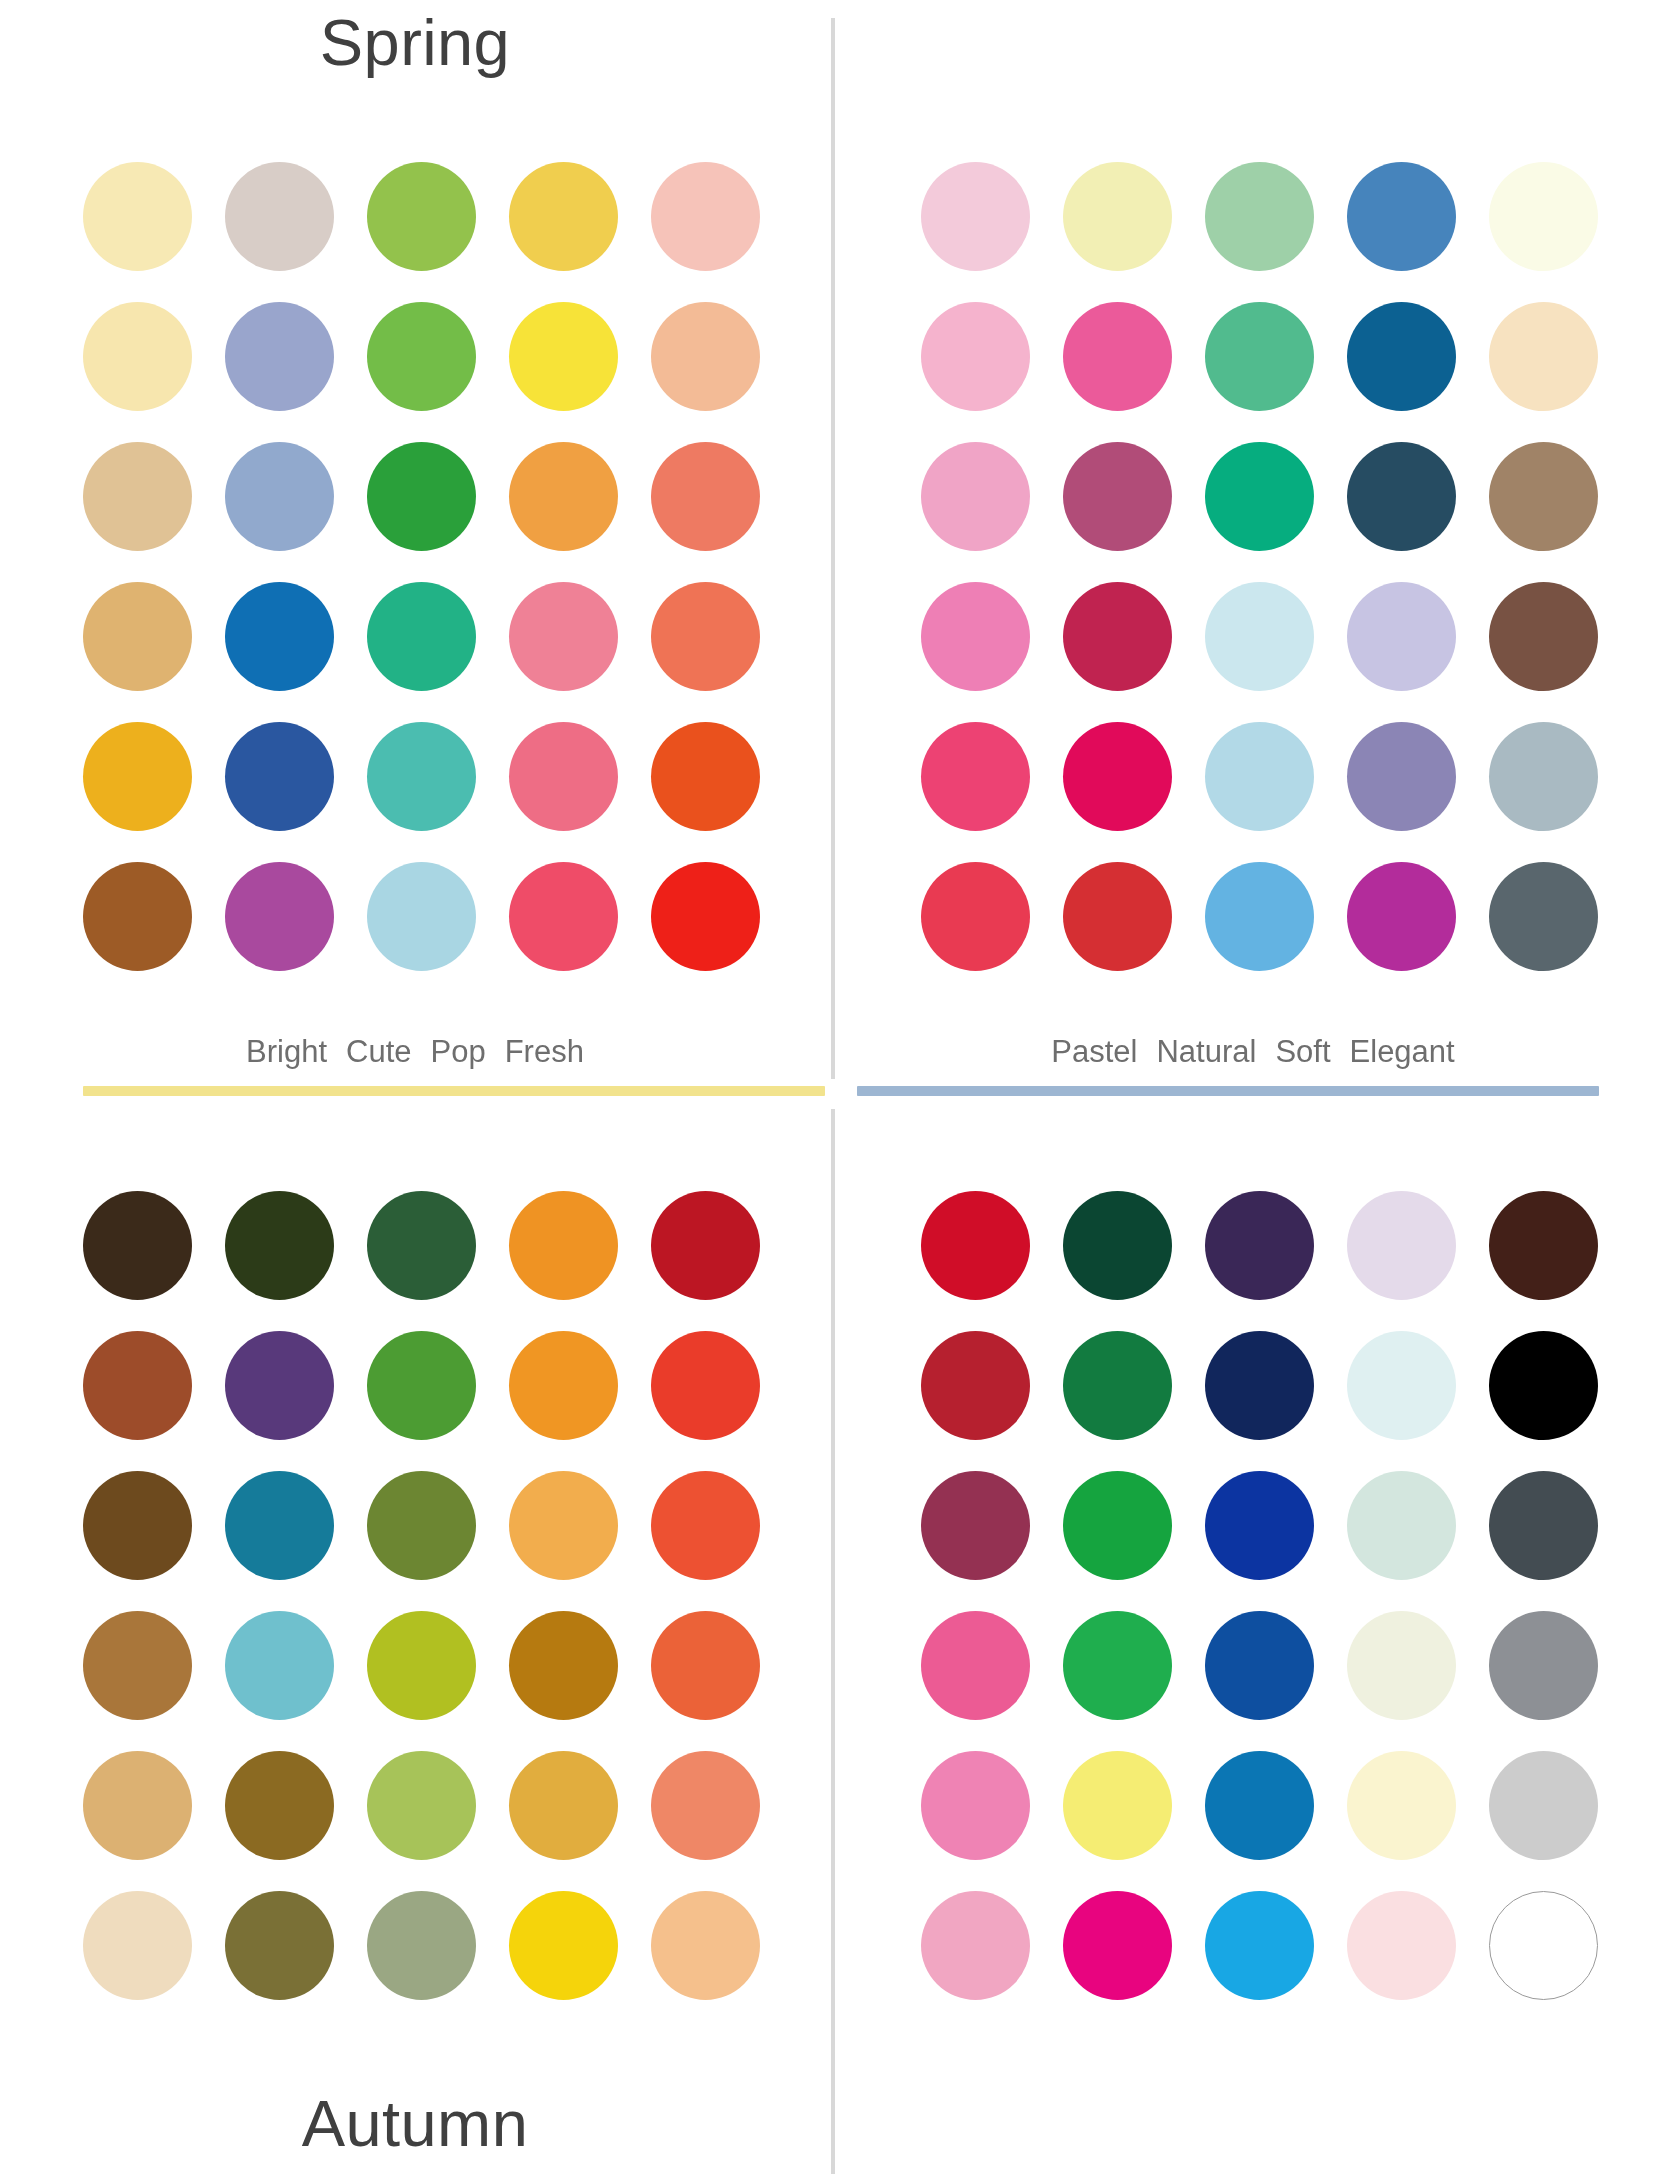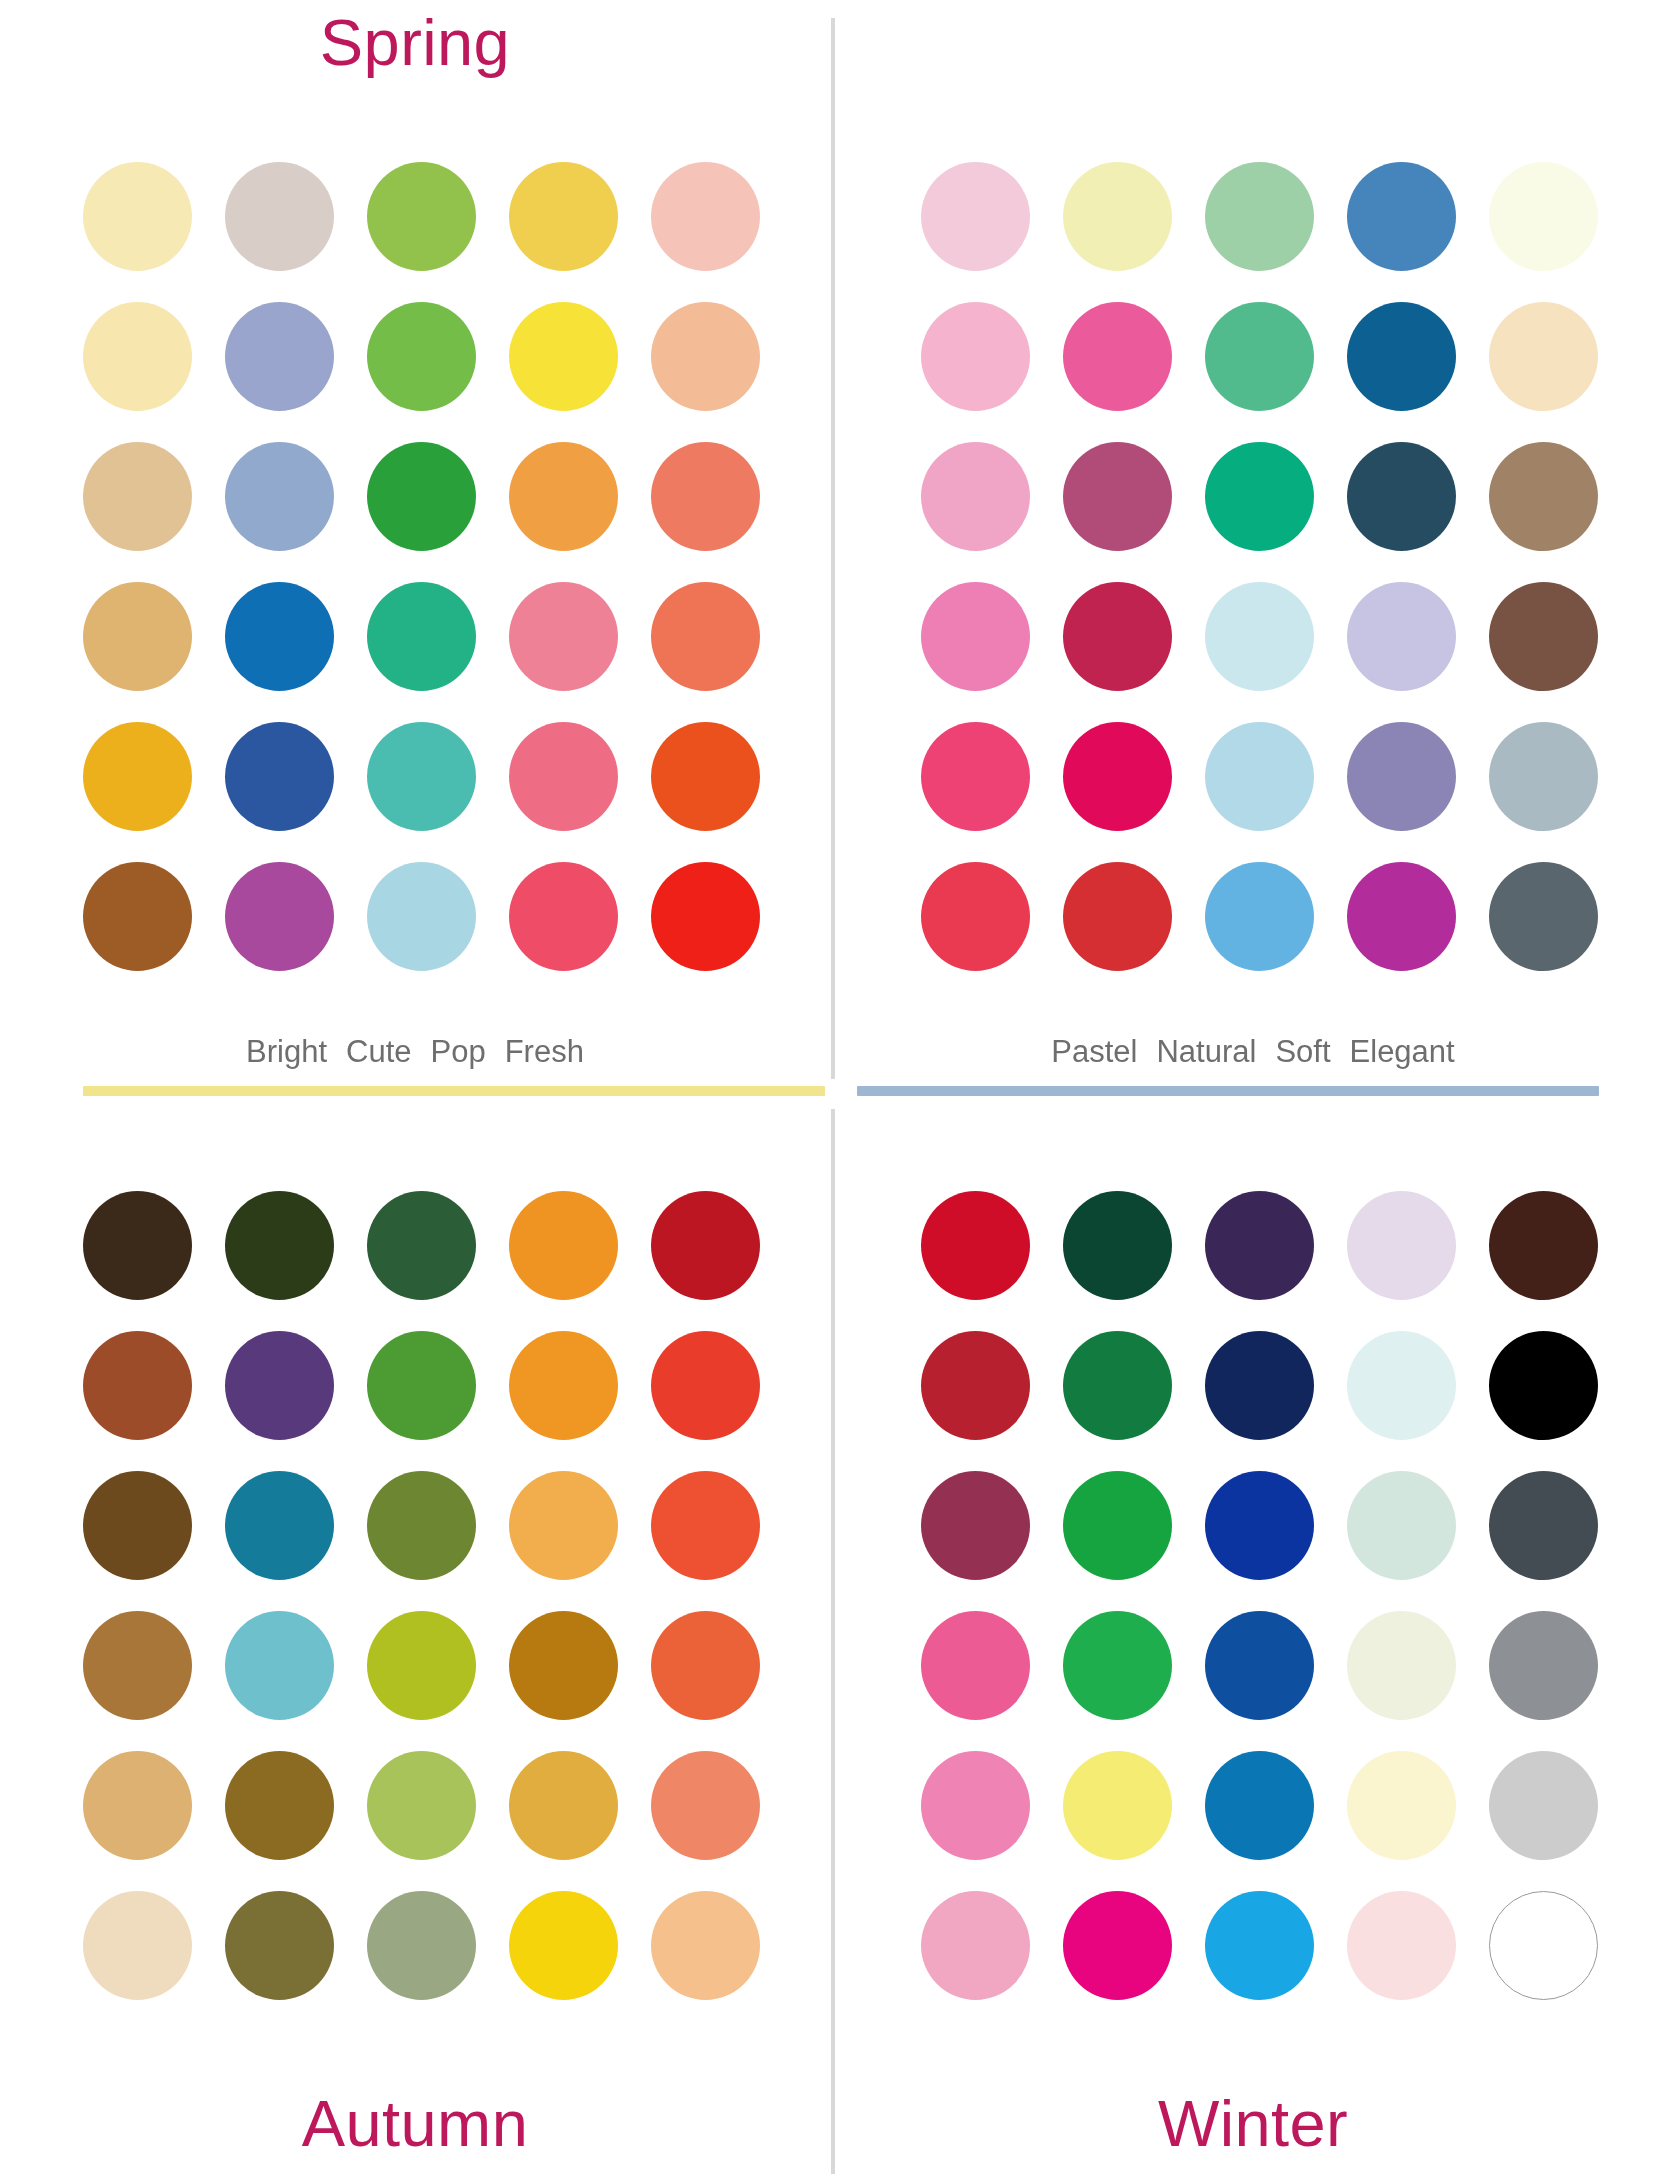--- a/index.html
+++ b/index.html
@@ -49,21 +49,21 @@
   .quadrant.autumn { left: 0px;    top: 1105px; }
   .quadrant.winter { left: 838px; top: 1105px; }
 
   
   .season-title {
     position: absolute;
     width: 100%;
     text-align: center;
     font-size: 65px;
     font-weight: 400;
-    color: #be185d;
+    color: #404040;
     letter-spacing: 0.4px;
     line-height: 1;
     white-space: nowrap;
   }
   .quadrant.spring .season-title,
   .quadrant.summer .season-title { top: 9.6px; }
   .quadrant.autumn .season-title,
   .quadrant.winter .season-title { top: 986px; }
 
   
@@ -264,17 +264,16 @@
         <div class="swatch" title="#f5ed73" style="background: rgb(245, 237, 115);"></div>
         <div class="swatch" title="#0b76b4" style="background: rgb(11, 118, 180);"></div>
         <div class="swatch" title="#faf4cf" style="background: rgb(250, 244, 207);"></div>
         <div class="swatch" title="#cccccc" style="background: rgb(204, 204, 204);"></div>
         <div class="swatch" title="#f1a6c2" style="background: rgb(241, 166, 194);"></div>
         <div class="swatch" title="#e8047f" style="background: rgb(232, 4, 127);"></div>
         <div class="swatch" title="#18a7e4" style="background: rgb(24, 167, 228);"></div>
         <div class="swatch" title="#fadfe1" style="background: rgb(250, 223, 225);"></div>
         <div class="swatch outlined" title="#ffffff" style="background: rgb(255, 255, 255); border-color: rgb(154, 154, 154);"></div>
       </div>
-    <h2 class="season-title">Winter</h2>
   </section>
 
 </div>
 
 
 </body></html>

